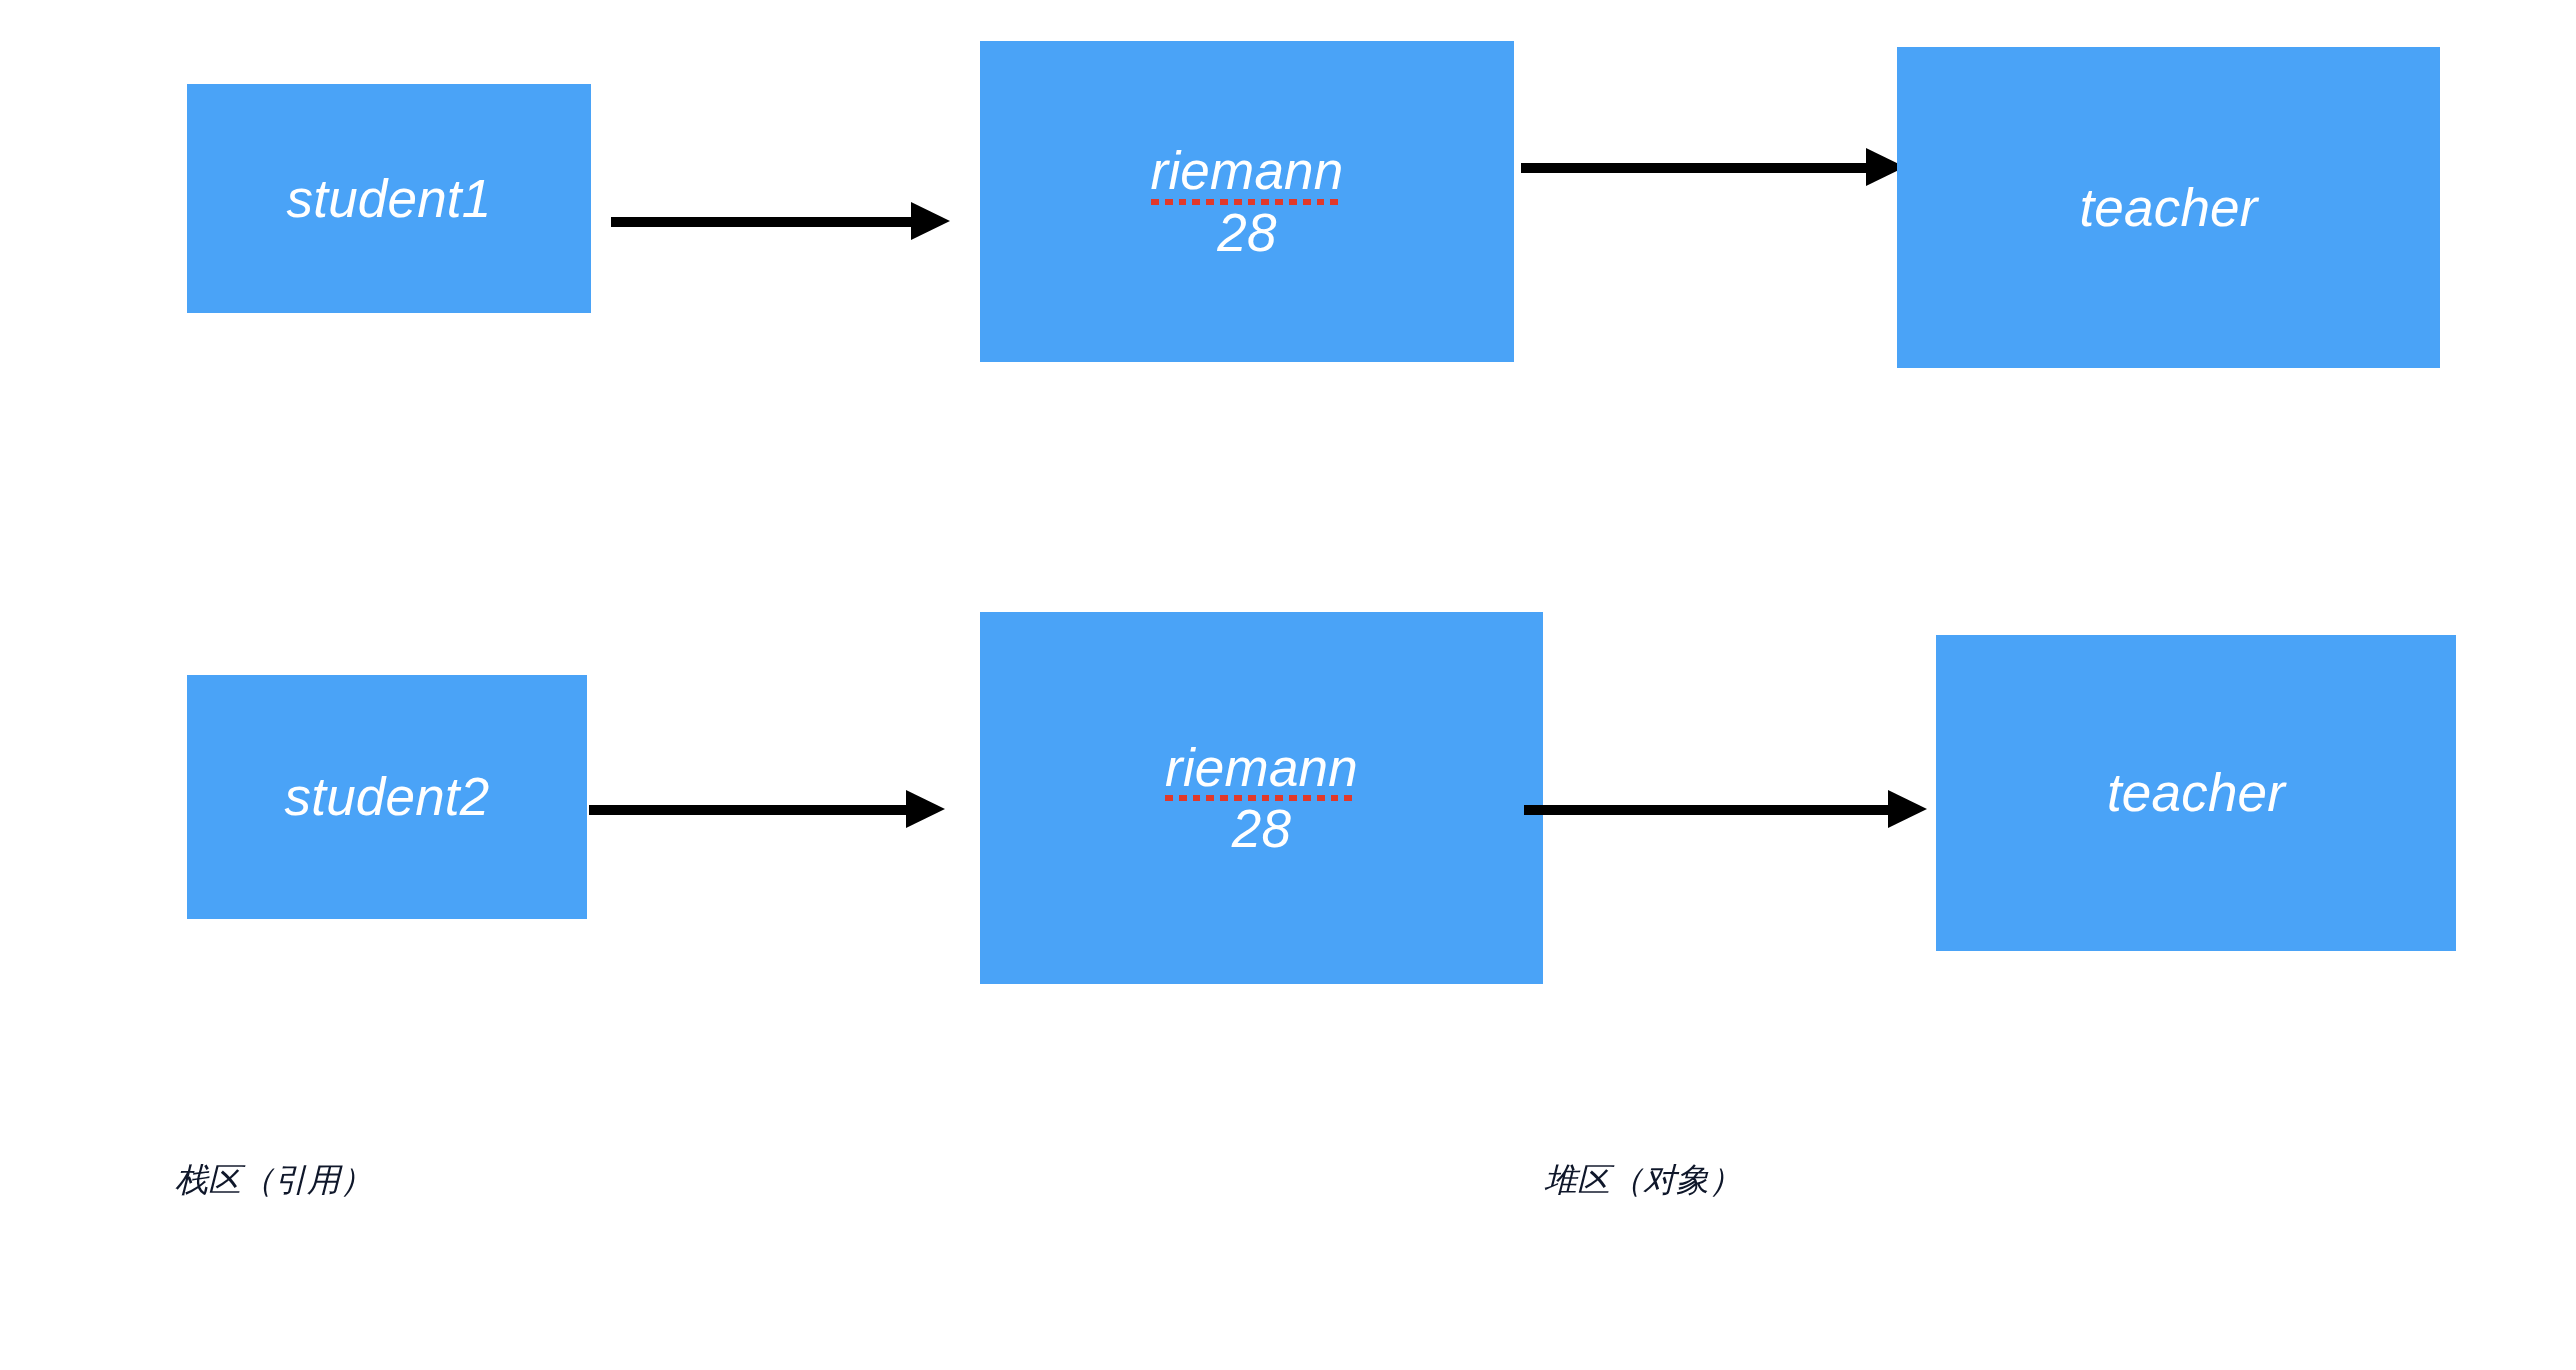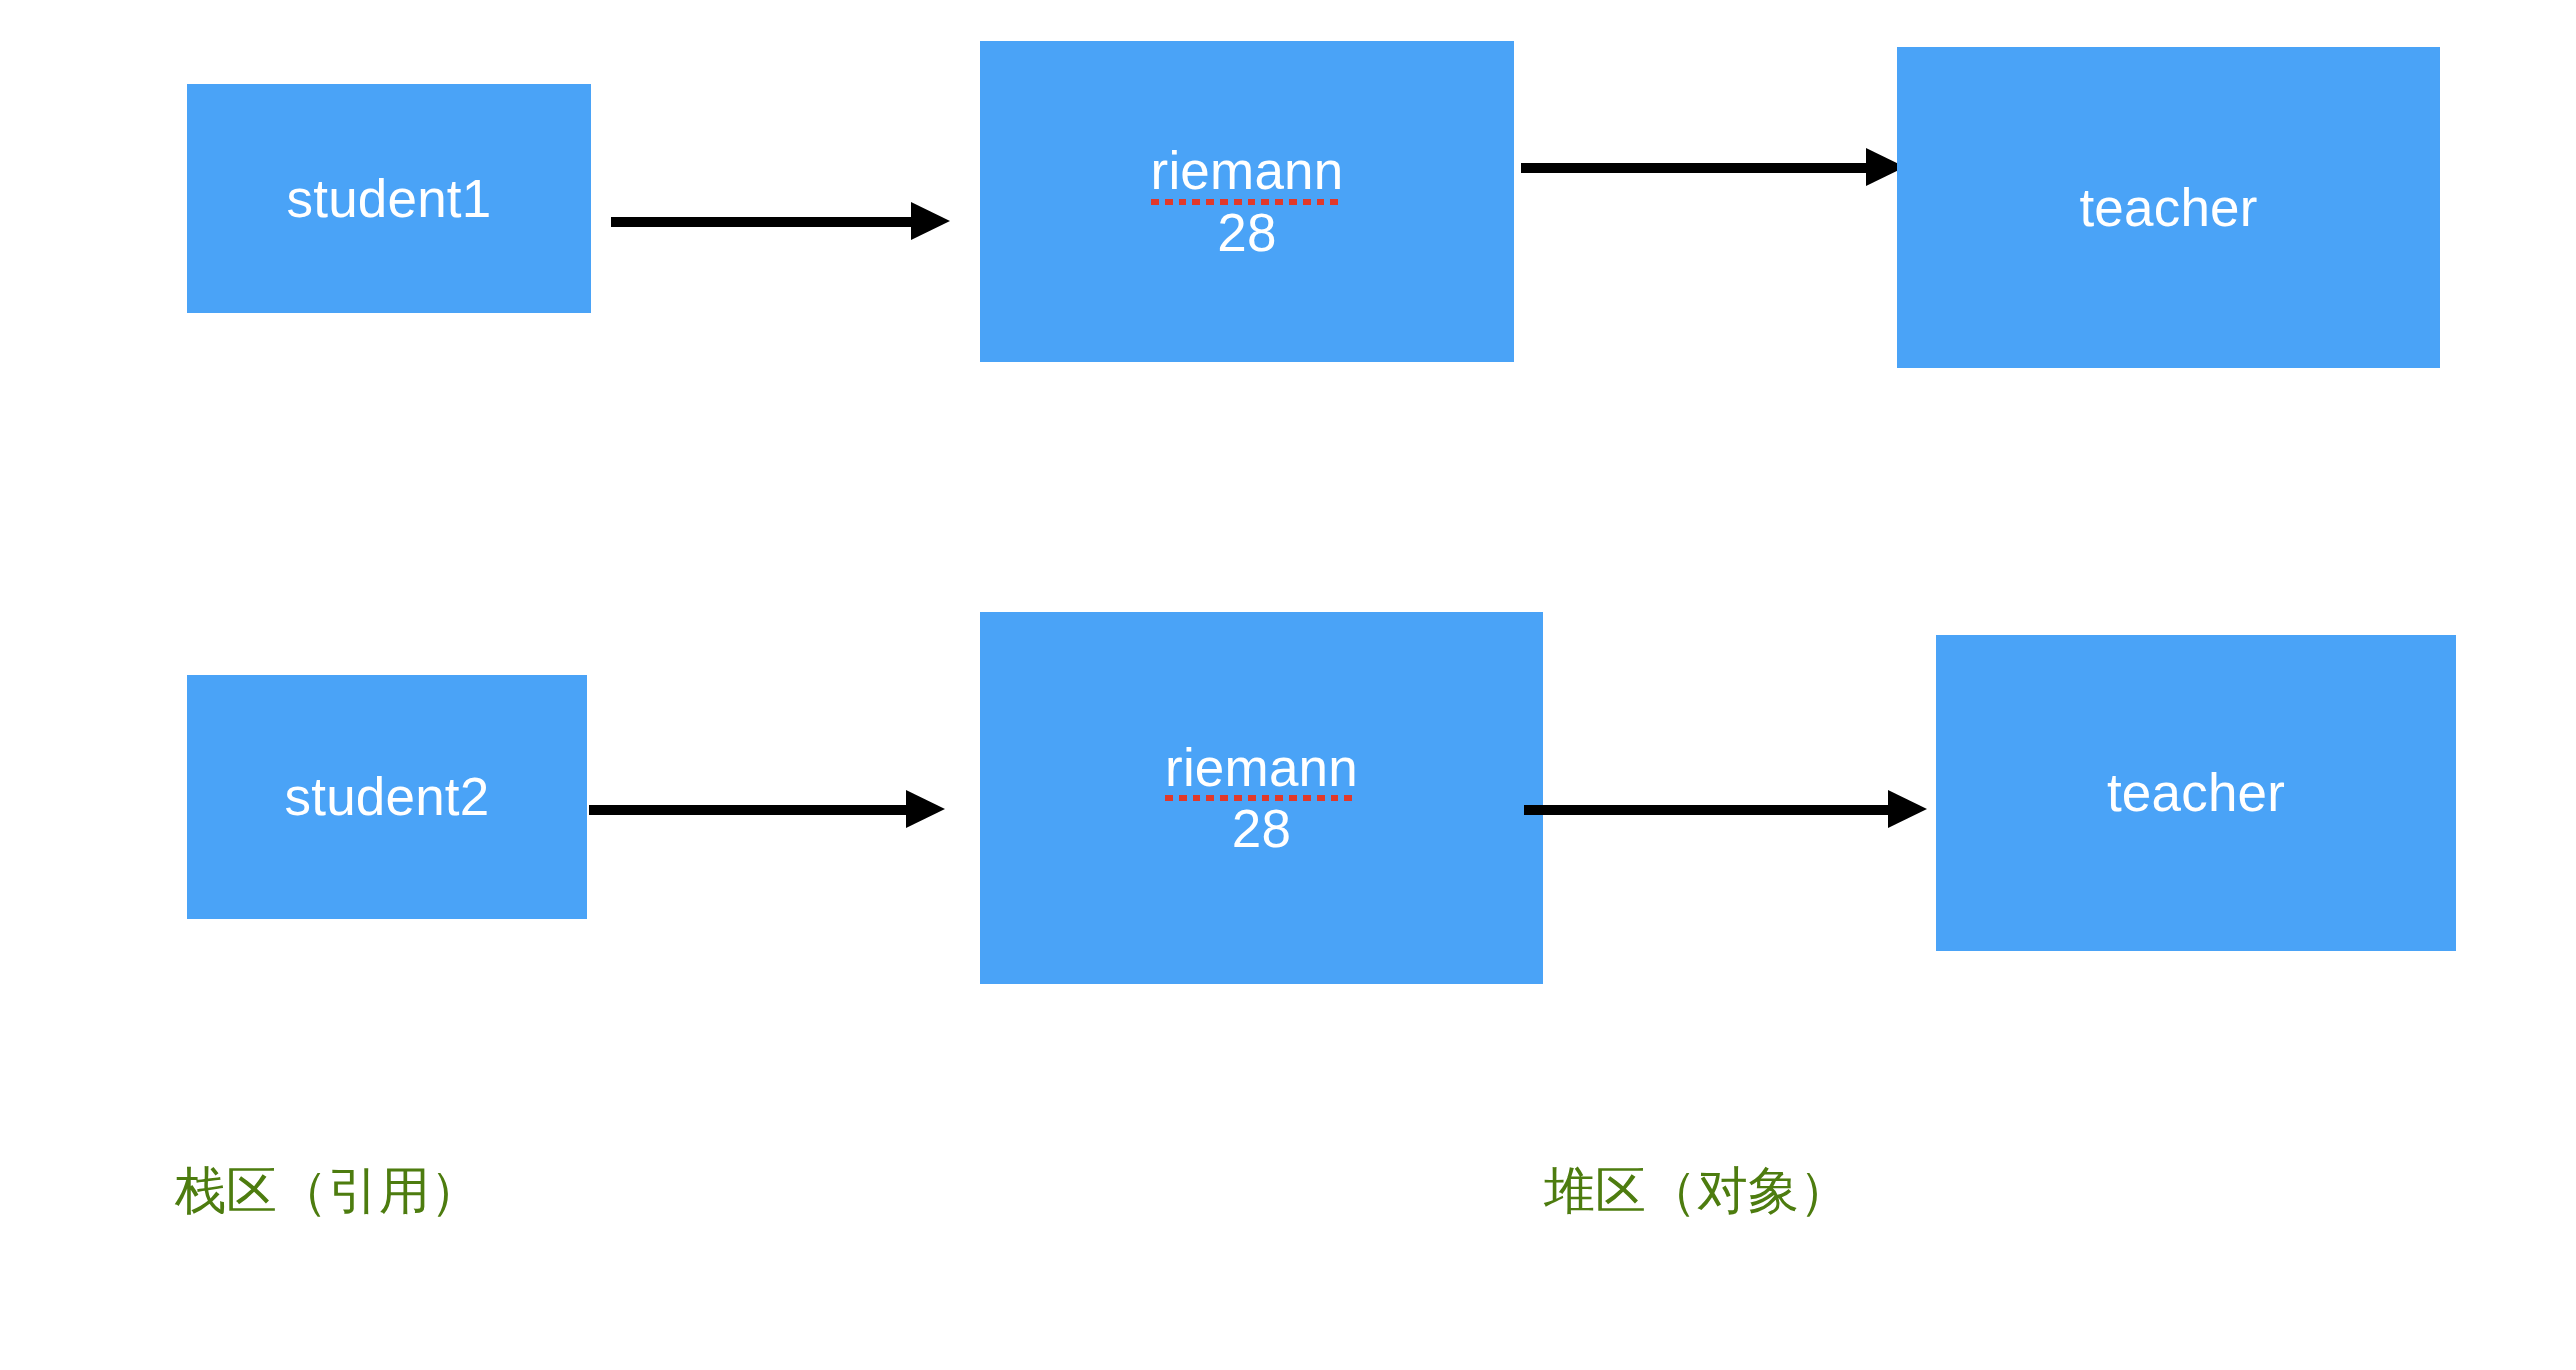--- a/index.html
+++ b/index.html
@@ -13,20 +13,21 @@
     position: relative;
     overflow: hidden;
     font-family: "Liberation Sans", "DejaVu Sans", sans-serif;
   }
 
   #canvas {
     position: absolute;
     left: 0; top: 0;
     width: 2576px;
     height: 1144px;
+    font-style: italic;
   }
 
   .node {
     position: absolute;
     background: #4AA3F7;
     display: flex;
     flex-direction: column;
     align-items: center;
     justify-content: center;
     color: #ffffff;
@@ -82,22 +83,22 @@
     width: 0;
     height: 0;
     border-top: 19.7px solid transparent;
     border-bottom: 19.7px solid transparent;
     border-left: 39px solid #000000;
   }
 
   
   .region-caption {
     position: absolute;
-    color: #4d7c0f;
-    font-size: 51px;
+    color: #0f172a;
+    font-size: 33px;
     line-height: 1.2;
     white-space: nowrap;
     font-family: "DejaVu Sans", "Liberation Sans", sans-serif;
   }
 
   
   #node-student1   { left: 187px;  top: 84px;  width: 404px; height: 229px; }
   #node-riemann1   { left: 980px;  top: 41px;  width: 534px; height: 321px; }
   #node-teacher1   { left: 1897px; top: 47px;  width: 543px; height: 321px; }
 

